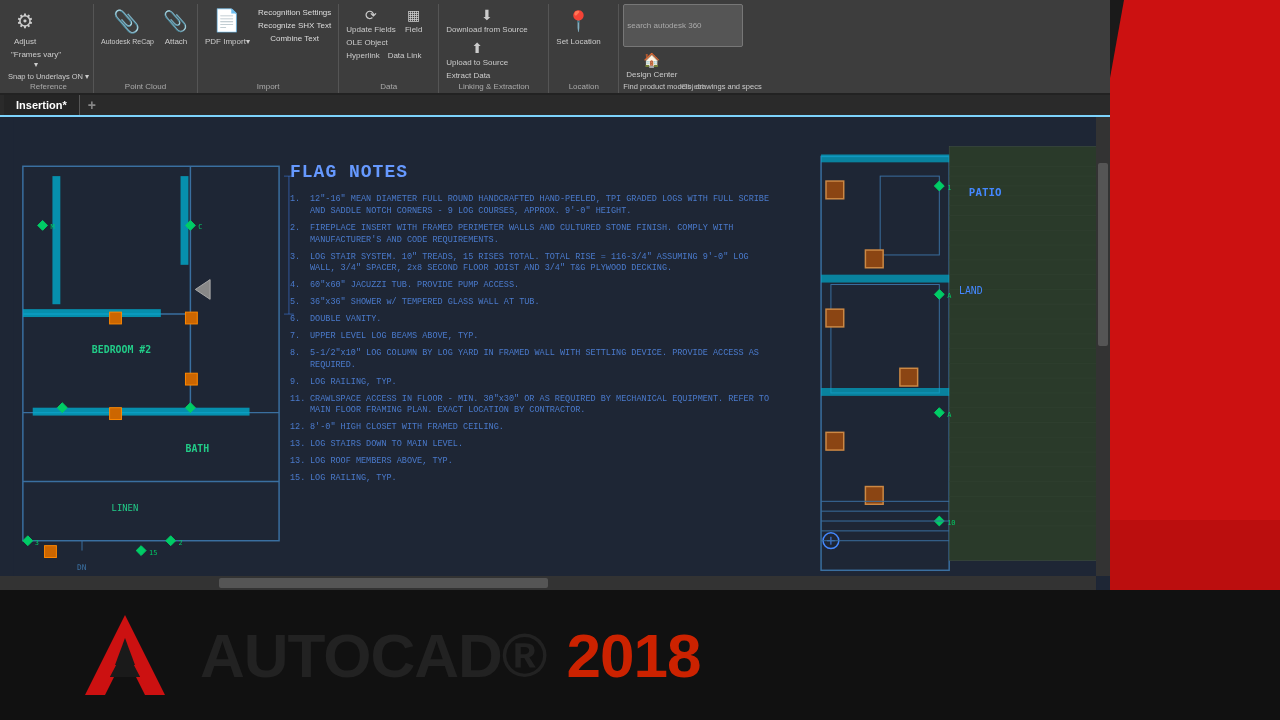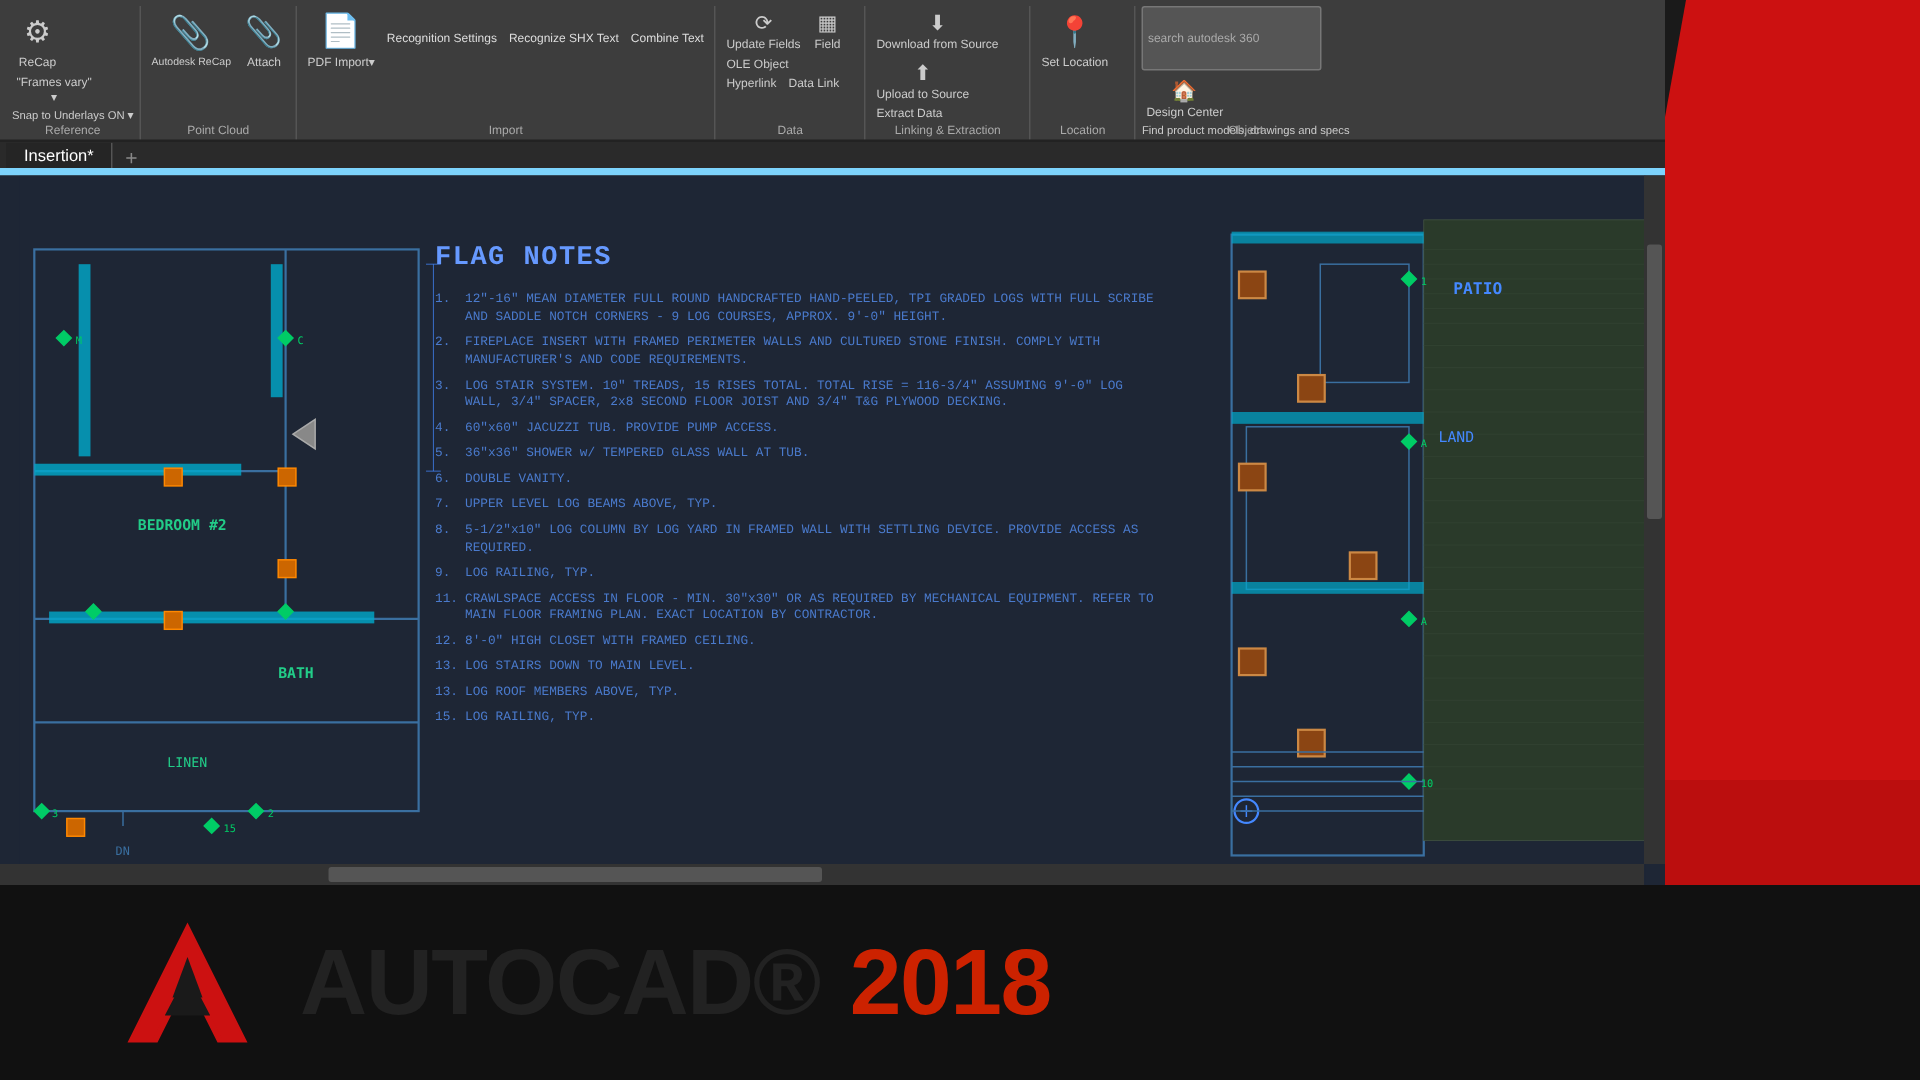--- a/index.html
+++ b/index.html
@@ -43,21 +43,22 @@
       z-index: 1;
       overflow: hidden;
     }
 
     
     .tab-strip {
       height: 22px;
       background: #2a2a2a;
       display: flex;
       padding: 0 4px;
-      border-bottom: 5px solid #7dd3fc;
+      border-bottom: 2px solid #7dd3fc;
+      font-weight: bold;
     }
     .tab-item {
       padding: 2px 12px;
       font-size: 11px;
       color: #ccc;
       cursor: pointer;
       height: 100%;
       display: flex;
       align-items: center;
       background: #3a3a3a;
@@ -277,21 +278,21 @@
 <body>
 
 <div class="main-screenshot">
 
   <div class="toolbar-area">
 
     <div class="tb-group">
       <div class="tb-row">
         <div class="tb-btn">
           <div class="tb-icon-lg">⚙</div>
-          <span class="tb-text-small">ReCap</span>
+          <span class="tb-text-small">Adjust</span>
         </div>
       </div>
       <div class="tb-row">
         <div class="tb-dropdown tb-btn">
           <span>"Frames vary"</span>
           <span>▾</span>
         </div>
       </div>
       <div class="tb-row">
         <span class="tb-text-small" style="font-size:7.5px; cursor:pointer;">Snap to Underlays ON</span>
@@ -313,21 +314,21 @@
       </div>
       <span class="tb-group-label">Point Cloud</span>
     </div>
 
     <div class="tb-group" style="min-width:120px;">
       <div class="tb-row">
         <div class="tb-btn">
           <div class="tb-icon-lg" style="color:#f44; font-size:22px;">📄</div>
           <span class="tb-text-small">PDF Import▾</span>
         </div>
-        <div style="display:flex; gap:2px; font-size:8px; color:#ccc;">
+        <div style="display:flex; flex-direction:column; gap:2px; font-size:8px; color:#ccc;">
           <div class="tb-btn">
             <span>Recognition Settings</span>
           </div>
           <div class="tb-btn">
             <span>Recognize SHX Text</span>
           </div>
           <div class="tb-btn">
             <span>Combine Text</span>
           </div>
         </div>

